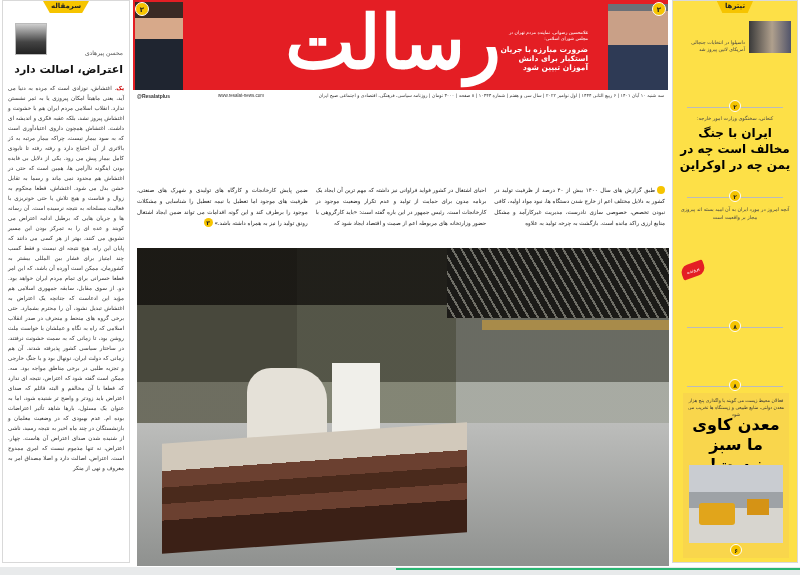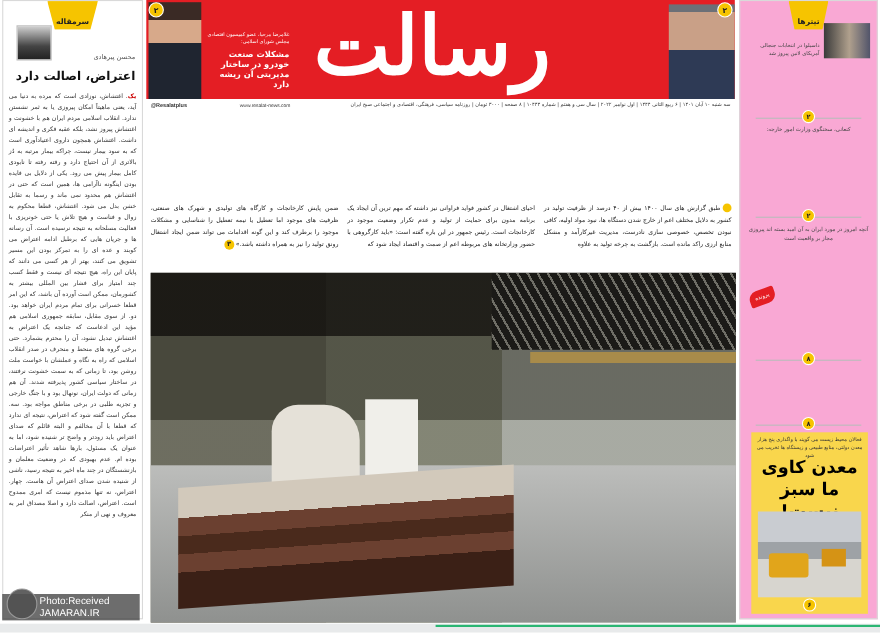--- a/index.html
+++ b/index.html
@@ -3,21 +3,21 @@
 <meta charset="utf-8">
 <style>
   * { box-sizing: border-box; margin: 0; padding: 0; }
   html, body { width: 800px; height: 575px; overflow: hidden; background: #f2f2f2; }
   body { font-family: "DejaVu Sans", sans-serif; position: relative; direction: rtl; }
 
   .page { position: absolute; left: 0; top: 0; width: 800px; height: 575px; background: #fff; }
 
   
   .editorial { position: absolute; left: 2px; top: 0; width: 128px; height: 563px; border: 1px solid #d9d9d9; background: #fff; padding: 4px 5px; overflow: hidden; }
-  .tab-label { position: absolute; top: 0; left: 50%; transform: translateX(-50%); background: #f6c400; color: #222; font-size: 7px; font-weight: bold; padding: 15px 8px 3px; clip-path: polygon(0 0,100% 0,85% 100%,15% 100%); }
+  .tab-label { position: absolute; top: 0; left: 50%; transform: translateX(-50%); background: #f6c400; color: #222; font-size: 7px; font-weight: bold; padding: 1px 8px 3px; clip-path: polygon(0 0,100% 0,85% 100%,15% 100%); }
   .editorial .author-photo { position: absolute; left: 12px; top: 22px; width: 32px; height: 32px; background: linear-gradient(#cfcfcf,#444 60%,#222); border: 1px solid #bbb; }
   .editorial .author-name { position: absolute; right: 6px; top: 48px; font-size: 6px; color: #555; }
   .editorial .ed-title { position: absolute; right: 6px; top: 62px; font-size: 11px; font-weight: bold; color: #111; }
   .editorial .ed-body { position: absolute; right: 5px; left: 5px; top: 82px; font-size: 5.6px; line-height: 10px; color: #333; text-align: justify; }
   .editorial .ed-body b { color: #c00; }
   .watermark { position: absolute; left: 2px; top: 540px; width: 125px; height: 24px; background: rgba(60,60,60,.75); color: #fff; font-family: "Liberation Sans", sans-serif; font-size: 9px; line-height: 11px; padding: 1px 0 0 34px; direction: ltr; text-align: left; }
   .watermark .logo-circle { position: absolute; left: 4px; top: -5px; width: 28px; height: 28px; border-radius: 50%; background: rgba(80,80,80,.9); border: 1px solid #999; }
 
   
   .masthead { position: absolute; left: 133px; top: 0; width: 535px; height: 90px; background: #e41e24; overflow: hidden; }
@@ -50,21 +50,21 @@
       linear-gradient(180deg, rgba(20,18,15,.85) 0 18%, rgba(70,70,60,.6) 18% 42%, rgba(190,190,180,.3) 42% 100%),
       linear-gradient(90deg, #4b4b3c 0 30%, #6a6d5a 30% 60%, #9ea29b 60% 100%); }
   .main-photo .floor { position: absolute; left: 0; right: 0; bottom: 0; height: 45%; background: linear-gradient(180deg,#bcbdbb,#8f918f); }
   .main-photo .slab { position: absolute; left: 25px; top: 185px; width: 305px; height: 110px; background: linear-gradient(180deg,#d2c9bb 0 25%,#6b4030 25% 40%,#4a2a1c 40% 55%,#6b4030 55% 70%,#3b2016 70%); transform: skewY(-4deg); }
   .main-photo .cloth { position: absolute; left: 110px; top: 120px; width: 80px; height: 80px; background: #e5e1d8; border-radius: 30% 40% 10% 10%; }
   .main-photo .block { position: absolute; left: 195px; top: 115px; width: 48px; height: 75px; background: #f0efea; }
   .main-photo .crane { position: absolute; left: 345px; top: 72px; width: 190px; height: 10px; background: #a88b4a; }
   .main-photo .roof { position: absolute; left: 310px; top: 0; width: 222px; height: 70px; background: repeating-linear-gradient(60deg,#1b1a17 0 6px,#6f6e66 6px 8px); }
 
   
-  .rightcol { position: absolute; left: 672px; top: 0; width: 126px; height: 563px; border: 1px solid #d9d9d9; background: #f9a8d4; overflow: hidden; }
+  .rightcol { position: absolute; left: 672px; top: 0; width: 126px; height: 563px; border: 1px solid #d9d9d9; background: #fde047; overflow: hidden; }
   .rightcol .tab-label { font-size: 7px; }
   .rc-photo { position: absolute; right: 6px; top: 20px; width: 42px; height: 32px; background: linear-gradient(90deg,#3a3a3a,#b0a08d 55%,#51546a); }
   .rc-kicker { position: absolute; right: 52px; top: 38px; width: 68px; font-size: 4.8px; line-height: 7px; color: #444; text-align: right; }
   .rc-head { position: absolute; left: 4px; right: 4px; text-align: center; font-weight: bold; color: #000; }
   .rc-small { position: absolute; left: 4px; right: 4px; text-align: center; font-size: 5px; line-height: 8px; color: #444; }
   .rc-div { position: absolute; left: 14px; right: 14px; height: 1px; background: #bbb; }
   .rc-div .page-badge { left: 50%; top: -7px; transform: translateX(-50%); width: 12px; height: 12px; line-height: 12px; font-size: 6px; }
   .rc-tag { position: absolute; left: 8px; top: 262px; width: 24px; height: 14px; background: #e41e24; color: #fff; font-size: 5px; text-align: center; line-height: 14px; border-radius: 8px 2px 8px 2px; transform: rotate(-20deg); }
   .rc-yellow { position: absolute; left: 10px; top: 392px; width: 106px; height: 165px; background: #f9d64c; }
   .rc-yellow .ykicker { position: absolute; left: 4px; right: 4px; top: 4px; font-size: 4.6px; line-height: 7px; color: #333; text-align: center; }
@@ -88,25 +88,25 @@
     <div class="author-name">محسن پیرهادی</div>
     <div class="ed-title">اعتراض، اصالت دارد</div>
     <div class="ed-body">
       <b>یک</b><span>. اغتشاش، نوزادی است که مرده به دنیا می آید، یعنی ماهیتاً امکان پیروزی یا به ثمر نشستن ندارد. انقلاب اسلامی مردم ایران هم با خشونت و اغتشاش پیروز نشد، بلکه عقبه فکری و اندیشه ای داشت. اغتشاش همچون داروی اعتیادآوری است که به سود بیمار نیست، چراکه بیمار مرتبه به دُز بالاتری از آن احتیاج دارد و رفته رفته تا نابودی کامل بیمار پیش می رود. یکی از دلایل بی فایده بودن اینگونه ناآرامی ها، همین است که حتی در اغتشاش هم محدود نمی ماند و رسما به تقابل خشن بدل می شود. اغتشاش، قطعا محکوم به زوال و فناست و هیچ تلاش یا حتی خونریزی با فعالیت مسلحانه به نتیجه نرسیده است. آن رسانه ها و جریان هایی که برطبل ادامه اعتراض می کوبند و عده ای را به تمرکز بودن این مسیر تشویق می کنند، بهتر از هر کسی می دانند که پایان این راه، هیچ نتیجه ای نیست و فقط کسب چند امتیاز برای فشار بین المللی بیشتر به کشورمان، ممکن است آورده آن باشد، که این امر قطعا خسرانی برای تمام مردم ایران خواهد بود. دو. از سوی مقابل، سابقه جمهوری اسلامی هم مؤید این ادعاست که جنانچه یک اعتراض به اغتشاش تبدیل نشود، آن را محترم بشمارد. حتی برخی گروه های منحط و منحرف در صدر انقلاب اسلامی که راه به نگاه و عملشان با خواست ملت روشن بود، تا زمانی که به سمت خشونت نرفتند، در ساختار سیاسی کشور پذیرفته شدند. آن هم زمانی که دولت ایران، نونهال بود و با جنگ خارجی و تجزیه طلبی در برخی مناطق مواجه بود. سه. ممکن است گفته شود که اعتراض، نتیجه ای ندارد که قطعا با آن مخالفم و البته قائلم که صدای اعتراض باید زودتر و واضح تر شنیده شود، اما به عنوان یک مسئول، بارها شاهد تأثیر اعتراضات بوده ام. عدم بهبودی که در وضعیت معلمان و بازنشستگان در چند ماه اخیر به نتیجه رسید، ناشی از شنیده شدن صدای اعتراض آن هاست. چهار. اعتراض، نه تنها مذموم نیست که امری ممدوح است. اعتراض، اصالت دارد و اصلا مصداق امر به معروف و نهی از منکر</span>
     </div>
   </div>
 
   <div class="masthead">
     <div class="mh-left-photo"></div>
     <div class="page-badge" style="left:2px;top:2px;">۲</div>
-    <div class="mh-left-text">
-      <div class="kicker">غلامرضا مرحبا، عضو کمیسیون اقتصادی مجلس شورای اسلامی:</div>
-      <div class="head">مشکلات صنعت خودرو در ساختار مدیریتی آن ریشه دارد</div>
+    <div class="logo">رسالت</div>
+    <div class="mh-right-text">
+      <div class="kicker">غلامحسین رضوانی، نماینده مردم تهران در مجلس شورای اسلامی:</div>
+      <div class="head">ضرورت مبارزه با جریان استکبار برای دانش آموزان تبیین شود</div>
     </div>
-    <div class="logo">رسالت</div>
     <div class="mh-right-photo"></div>
     <div class="page-badge" style="right:2px;top:2px;">۲</div>
   </div>
 
   <div class="dateline">
     <span class="social">@Resalatplus</span>
     <span class="site">www.resalat-news.com</span>
     <span class="info">سه شنبه ۱۰ آبان ۱۴۰۱ | ۶ ربیع الثانی ۱۴۴۴ | اول نوامبر ۲۰۲۲ | سال سی و هفتم | شماره ۱۰۴۴۳ | ۸ صفحه | ۳۰۰۰ تومان | روزنامه سیاسی، فرهنگی، اقتصادی و اجتماعی صبح ایران</span>
   </div>
 
@@ -124,36 +124,32 @@
 
   <div class="main-photo">
     <div class="roof"></div>
     <div class="crane"></div>
     <div class="floor"></div>
     <div class="cloth"></div>
     <div class="block"></div>
     <div class="slab"></div>
   </div>
 
-  <div class="watermark">
-    <div class="logo-circle"></div>
-    <div>Photo:Received</div>
-    <div>JAMARAN.IR</div>
-  </div>
 
   <div class="rightcol">
     <div class="tab-label">تیترها</div>
 
     <div class="rc-photo"></div>
     <div class="rc-kicker">داسیلوا در انتخابات جنجالی آمریکای لاتین پیروز شد</div>
     <div class="rc-div" style="top:106px;">
         <div class="page-badge">۲</div>
       </div>
 
     <div class="rc-small" style="top:113px;">کنعانی، سخنگوی وزارت امور خارجه:</div>
+    <div class="rc-head" style="top:124px;font-size:12px;line-height:16px;">ایران با جنگ مخالف است چه در یمن چه در اوکراین</div>
     <div class="rc-div" style="top:196px;">
         <div class="page-badge">۲</div>
       </div>
 
     <div class="rc-small" style="top:204px;">آنچه امروز در مورد ایران به آن امید بسته اند پیروزی مجاز بر واقعیت است</div>
     <div class="rc-tag">پرونده</div>
     <div class="rc-div" style="top:326px;">
         <div class="page-badge">۸</div>
       </div>
 

